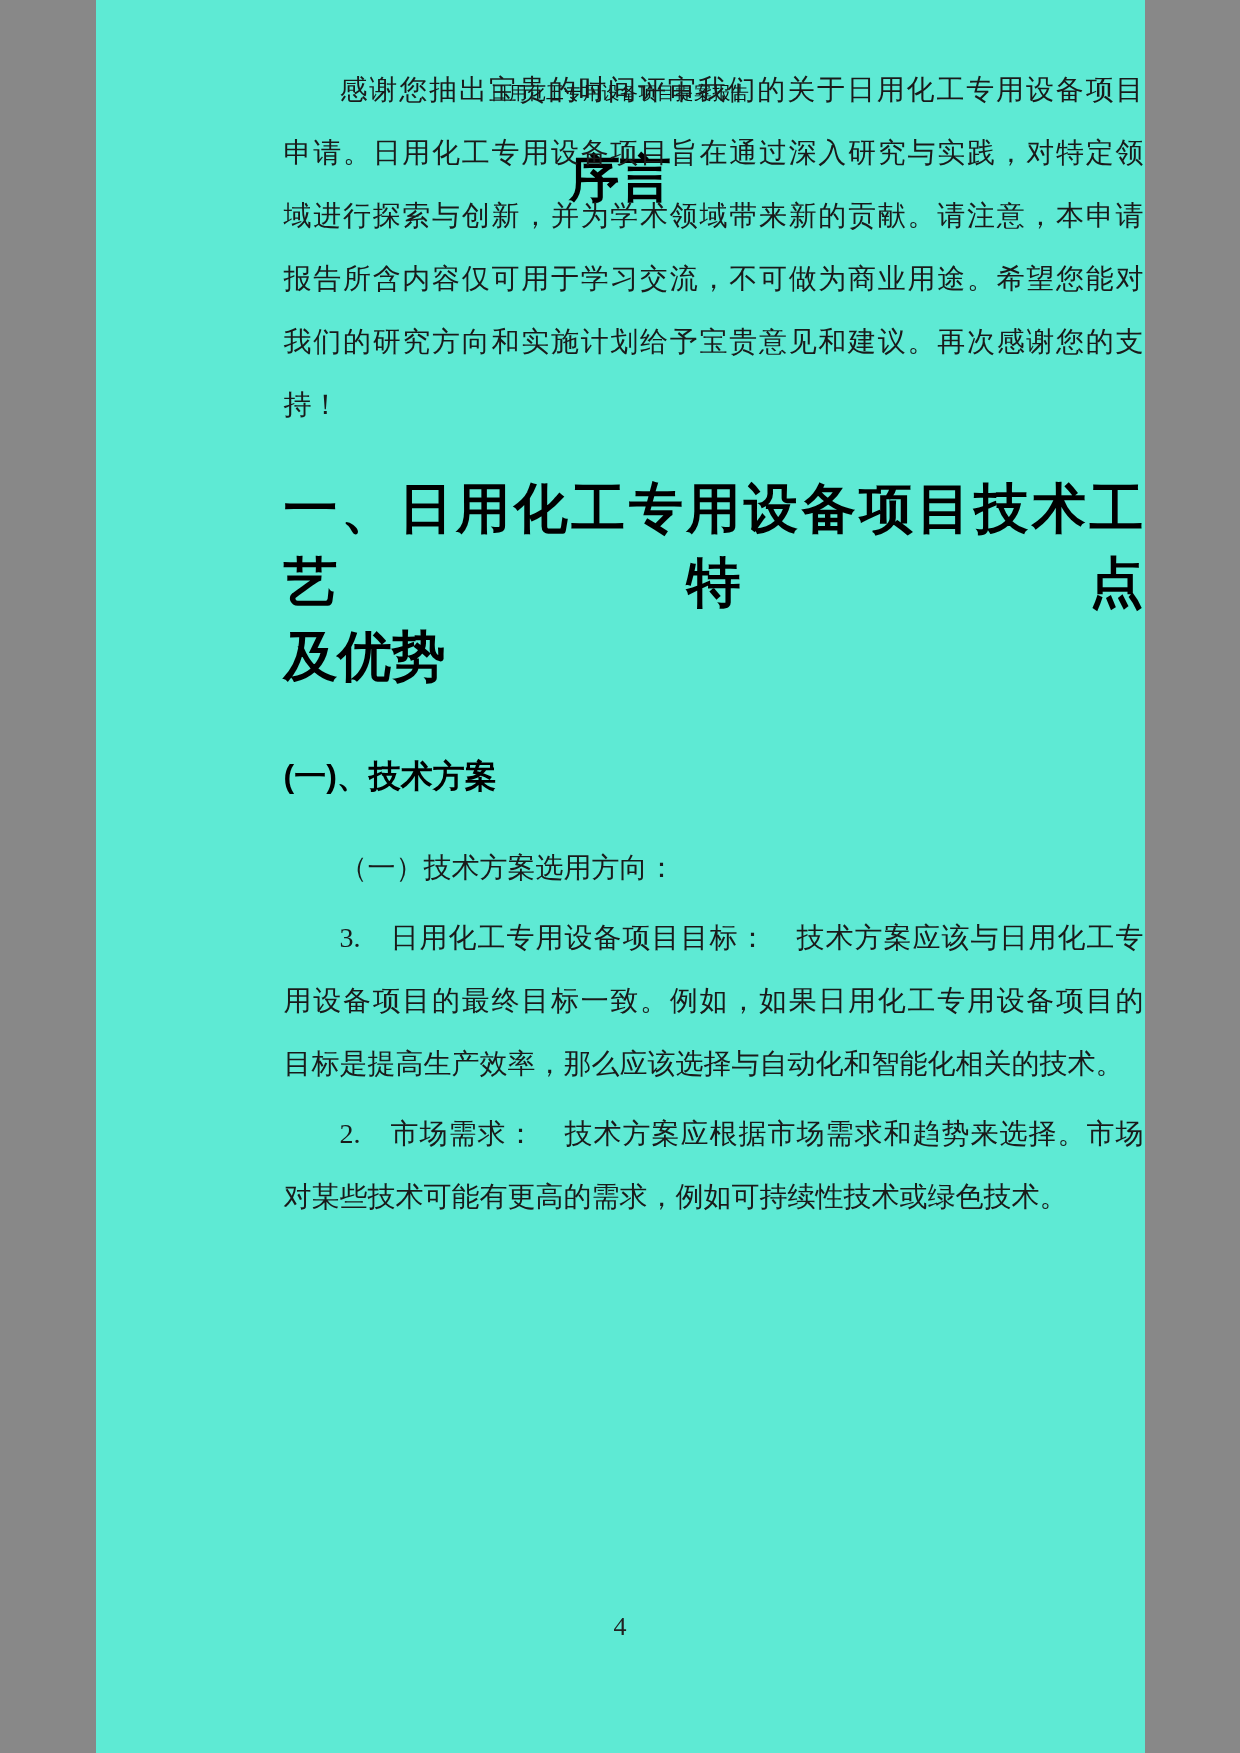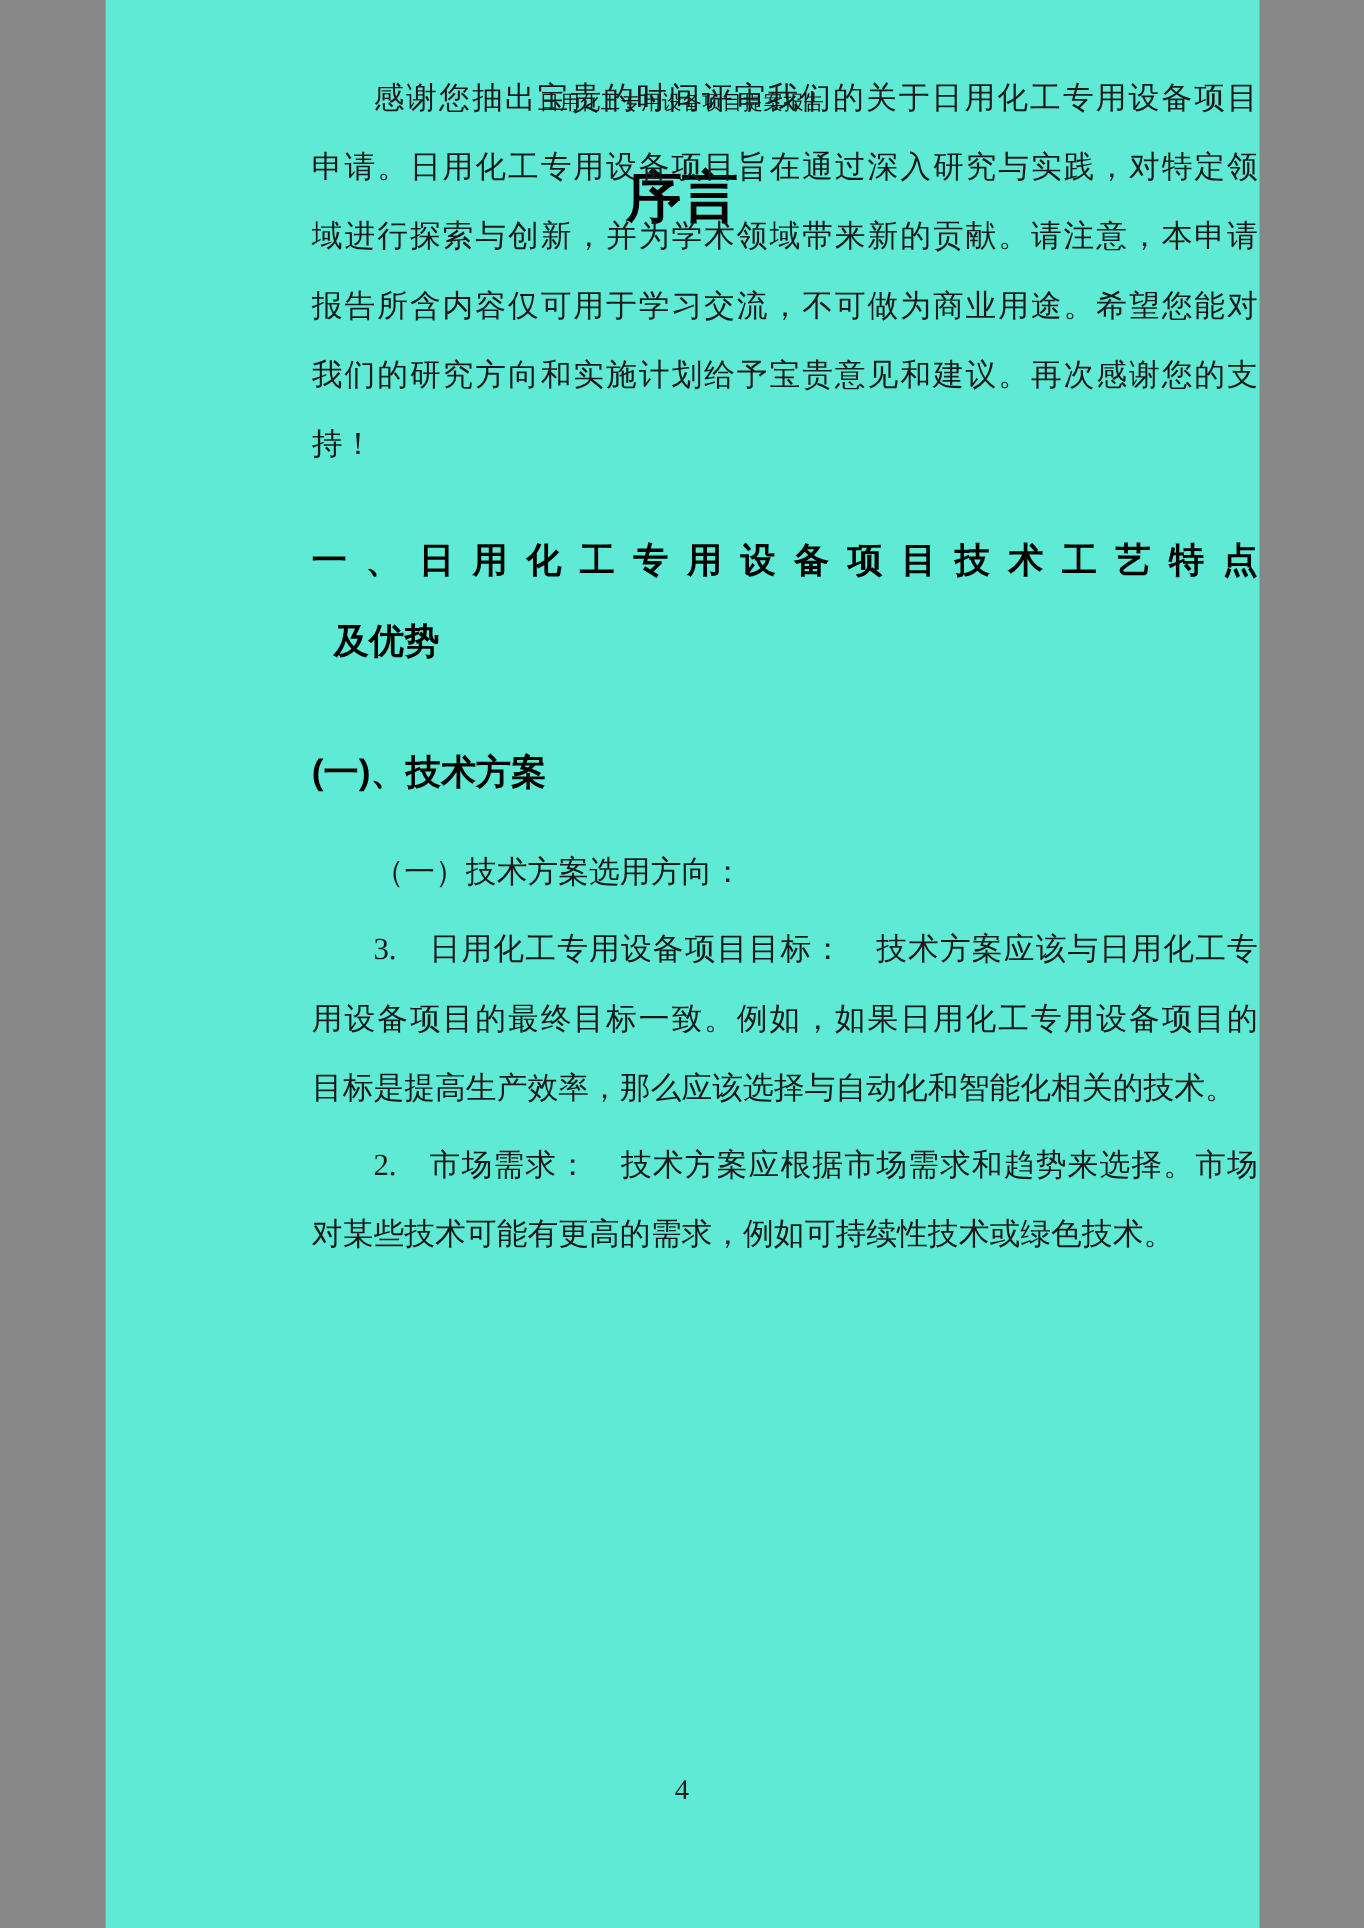--- a/index.html
+++ b/index.html
@@ -41,24 +41,24 @@
   }
   .ln.last { text-align-last:left; }
   .ln.ind  { text-indent:56px; }
 
   .block-preface { margin-top:58px; }
 
   .h1 {
     margin-top:36px;
     font-family:Liberation Serif, serif;
     font-weight:bold;
-    font-size:32px;
+    font-size:54px;
   }
   .h1 .hline { line-height:74px; text-align:justify; text-align-last:justify; }
-  .h1 .hline.last { text-align-last:left;margin-left:20px; }
+  .h1 .hline.last { text-align-last:left; }
 
   .h2 {
     margin-top:59px;
     font-family:"Liberation Sans","DejaVu Sans",sans-serif;
     font-weight:bold;
     font-size:32px;
     line-height:46px;
   }
 
   .block-sub   { margin-top:37px; }

